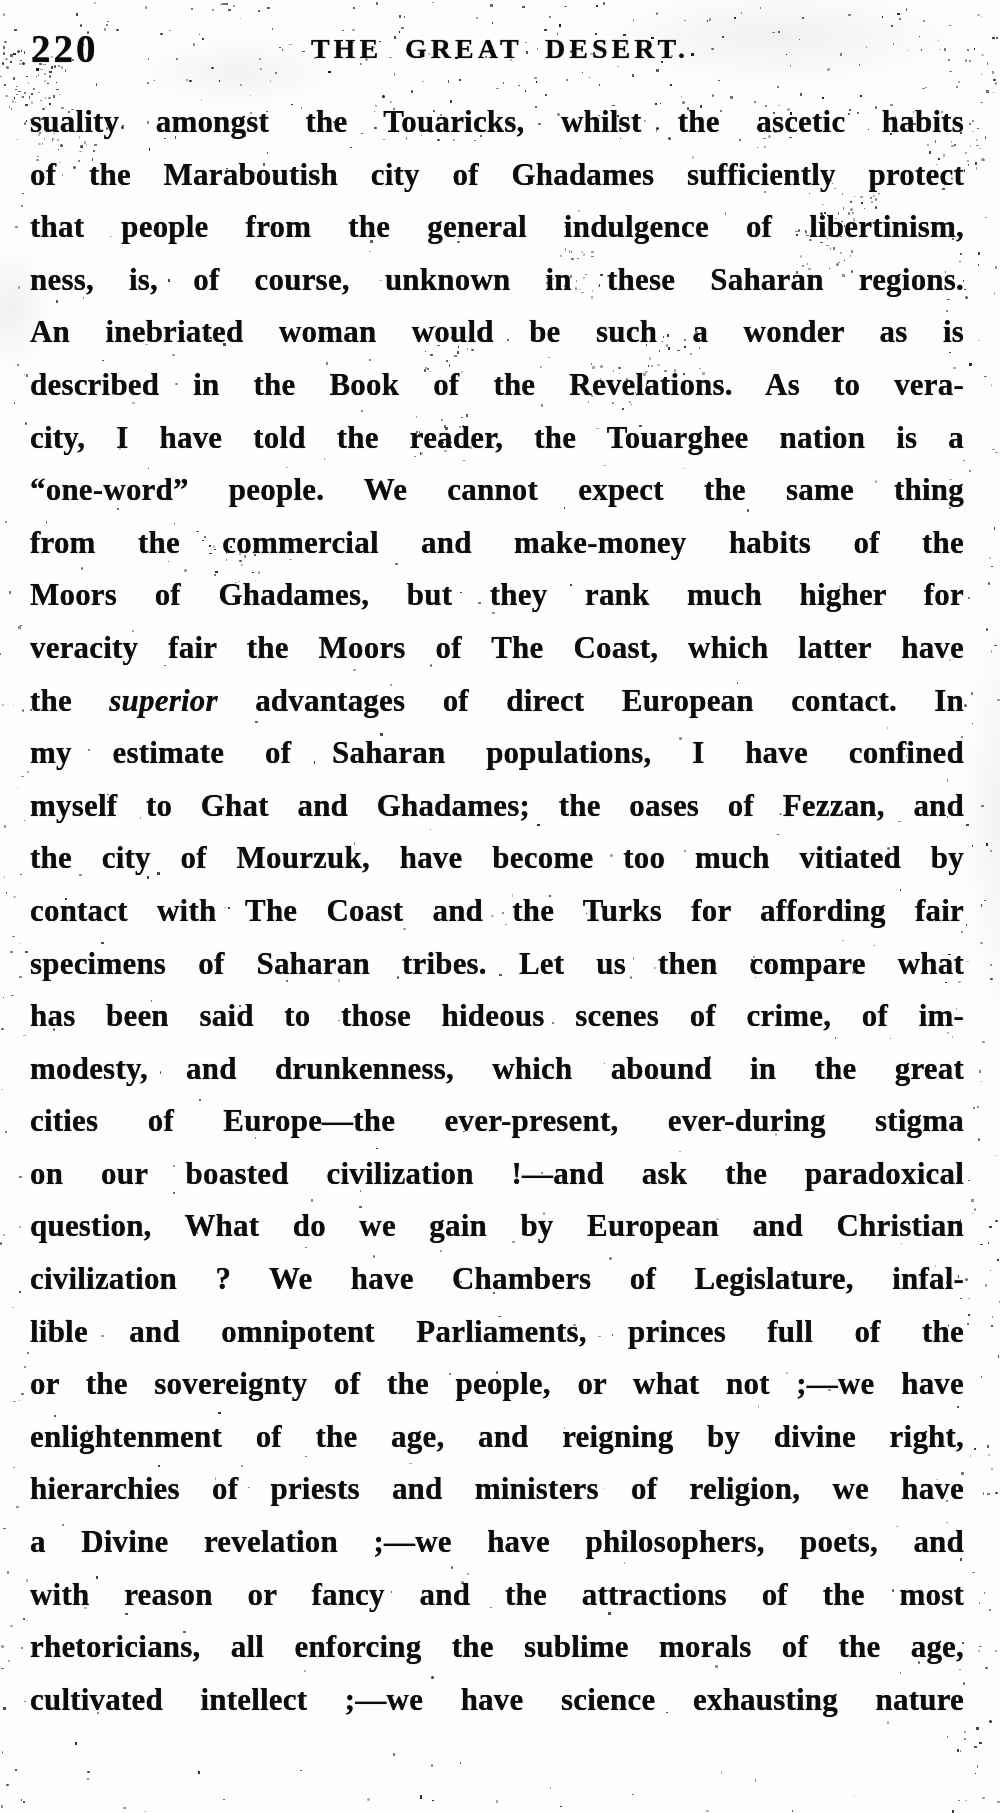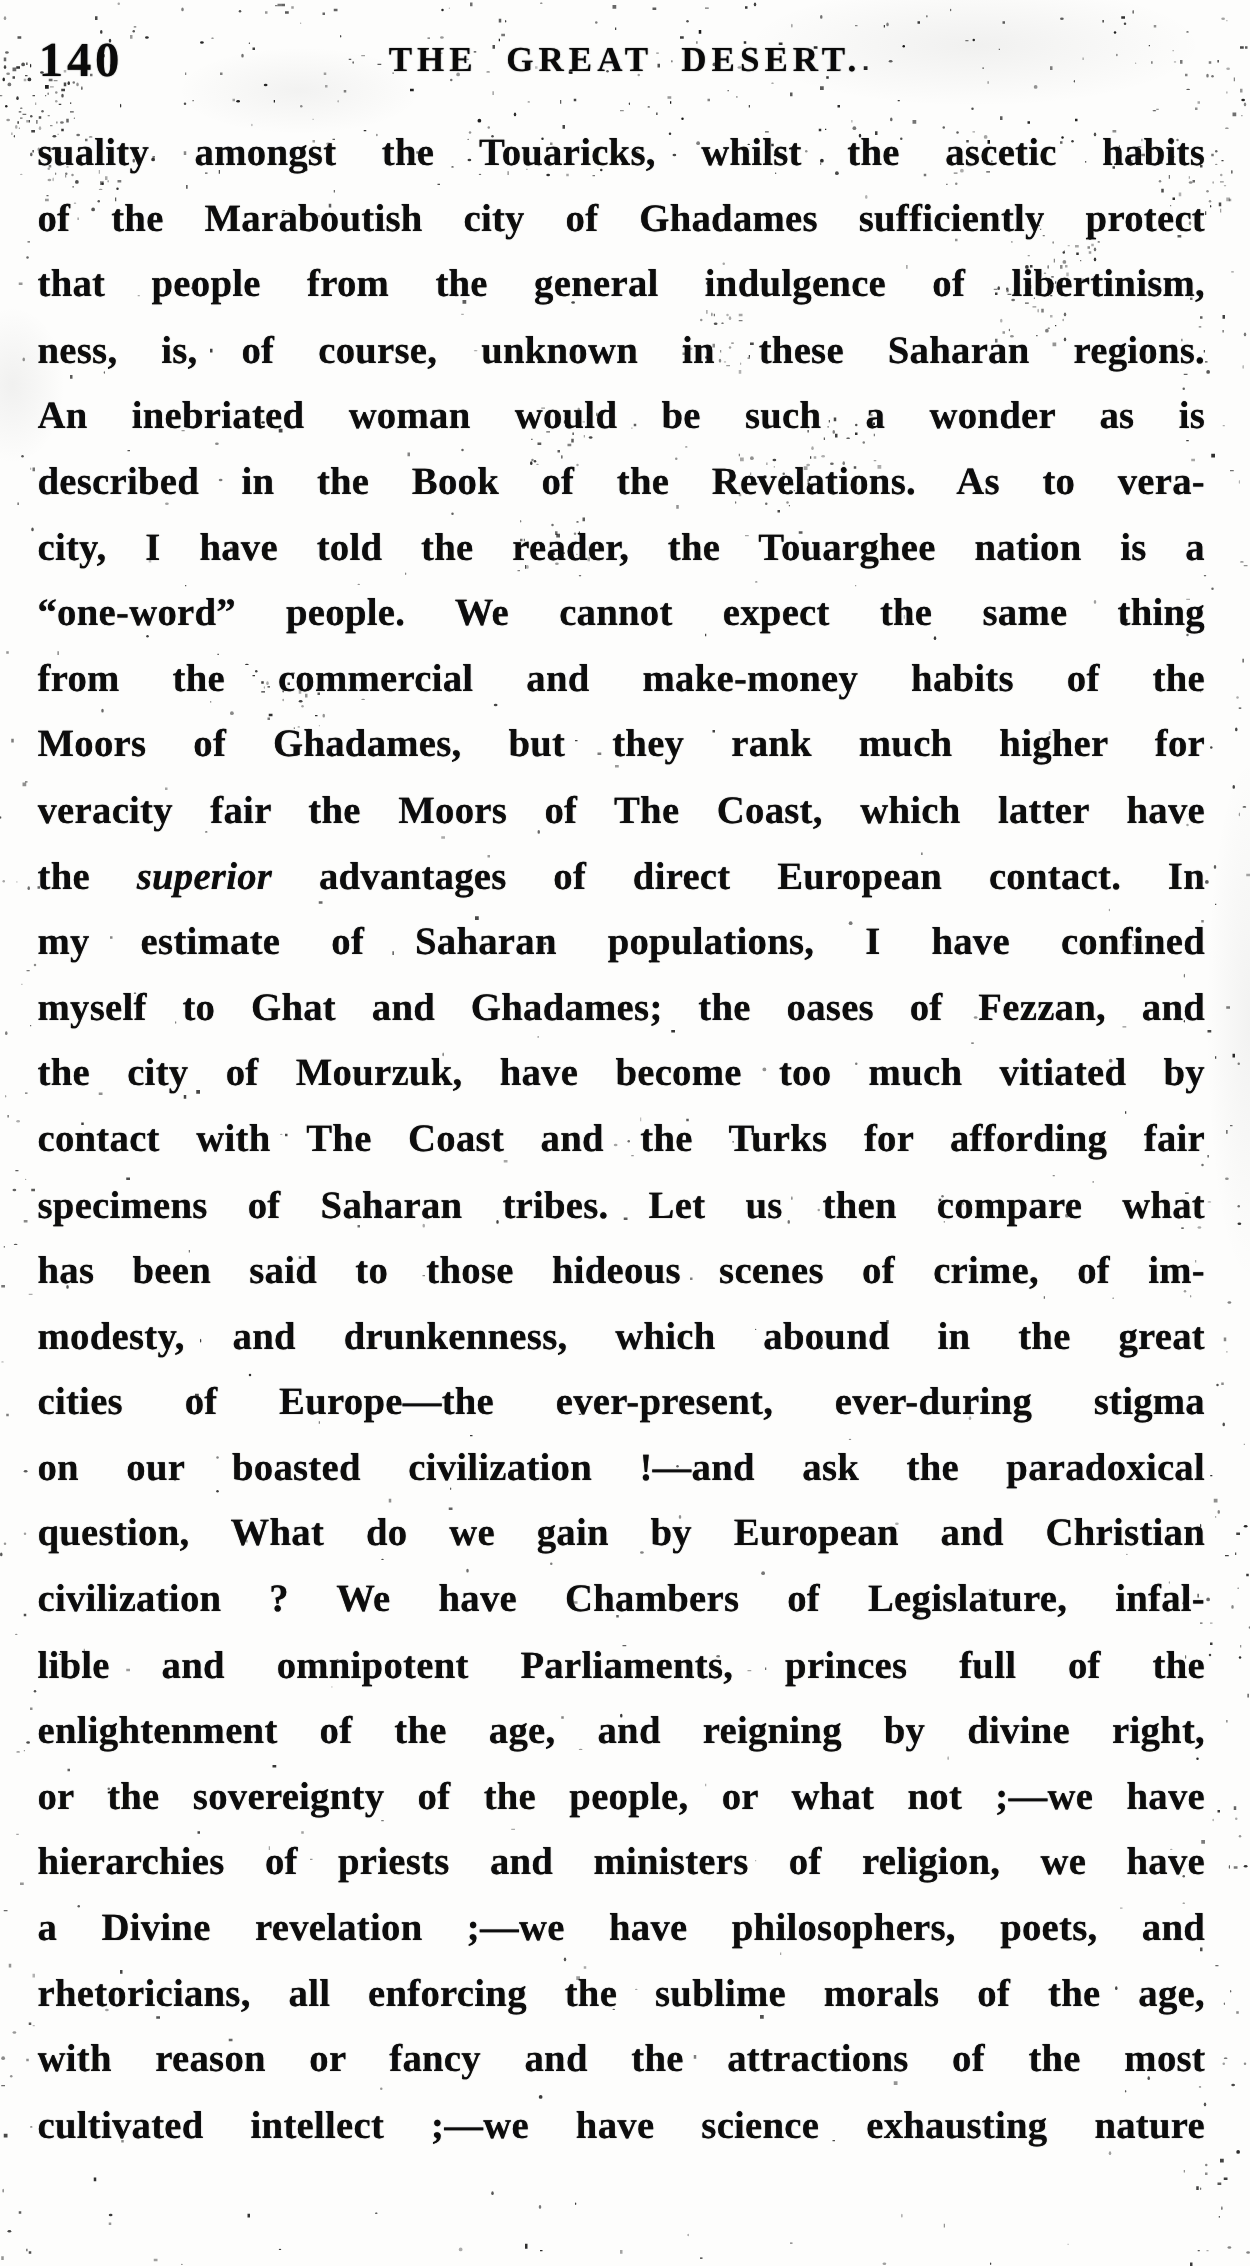--- a/index.html
+++ b/index.html
@@ -1148,21 +1148,21 @@
       <span style="left: 668px; top: 347px; width: 2px; height: 3px; background: rgba(10, 10, 10, 0.79);"></span>
       <span style="left: 677px; top: 350px; width: 3px; height: 1px; background: rgba(10, 10, 10, 0.84); border-radius: 50%;"></span>
       <span style="left: 642px; top: 335px; width: 2px; height: 1px; background: rgba(10, 10, 10, 0.73); border-radius: 50%;"></span>
       <span style="left: 420px; top: 1795px; width: 2px; height: 4px; background: rgba(10, 10, 10, 0.85);"></span>
       <span style="left: 432px; top: 1800px; width: 2px; height: 1px; background: rgba(10, 10, 10, 0.85);"></span>
       <span style="left: 560px; top: 1806px; width: 2px; height: 1px; background: rgba(10, 10, 10, 0.85);"></span>
       <span style="left: 300px; top: 1770px; width: 2px; height: 1px; background: rgba(10, 10, 10, 0.85); border-radius: 50%;"></span>
       <span style="left: 460px; top: 1762px; width: 1px; height: 2px; background: rgba(10, 10, 10, 0.85); border-radius: 50%;"></span>
     </div>
 
-  <div class="page-number">140</div>
+  <div class="page-number">220</div>
 
   <div class="running-title">THE GREAT DESERT.</div>
 
   <div class="body-text" id="page-body">
       <div class="line"><span>suality amongst the Touaricks, whilst the ascetic habits</span></div>
       <div class="line"><span>of the Maraboutish city of Ghadames sufficiently protect</span></div>
       <div class="line"><span>that people from the general indulgence of libertinism,</span></div>
       <div class="line"><span>ness, is, of course, unknown in these Saharan regions.</span></div>
       <div class="line"><span>An inebriated woman would be such a wonder as is</span></div>
       <div class="line"><span>described in the Book of the Revelations. As to vera-</span></div>
@@ -1177,21 +1177,21 @@
       <div class="line"><span>the city of Mourzuk, have become too much vitiated by</span></div>
       <div class="line"><span>contact with The Coast and the Turks for affording fair</span></div>
       <div class="line"><span>specimens of Saharan tribes. Let us then compare what</span></div>
       <div class="line"><span>has been said to those hideous scenes of crime, of im-</span></div>
       <div class="line"><span>modesty, and drunkenness, which abound in the great</span></div>
       <div class="line"><span>cities of Europe—the ever-present, ever-during stigma</span></div>
       <div class="line"><span>on our boasted civilization !—and ask the paradoxical</span></div>
       <div class="line"><span>question, What do we gain by European and Christian</span></div>
       <div class="line"><span>civilization ? We have Chambers of Legislature, infal-</span></div>
       <div class="line"><span>lible and omnipotent Parliaments, princes full of the</span></div>
+      <div class="line"><span>or the sovereignty of the people, or what not ;—we have</span></div>
       <div class="line"><span>enlightenment of the age, and reigning by divine right,</span></div>
-      <div class="line"><span>or the sovereignty of the people, or what not ;—we have</span></div>
       <div class="line"><span>hierarchies of priests and ministers of religion, we have</span></div>
       <div class="line"><span>a Divine revelation ;—we have philosophers, poets, and</span></div>
+      <div class="line"><span>with reason or fancy and the attractions of the most</span></div>
       <div class="line"><span>rhetoricians, all enforcing the sublime morals of the age,</span></div>
-      <div class="line"><span>with reason or fancy and the attractions of the most</span></div>
       <div class="line"><span>cultivated intellect ;—we have science exhausting nature</span></div>
     </div>
 </div>
 
 </body></html>

